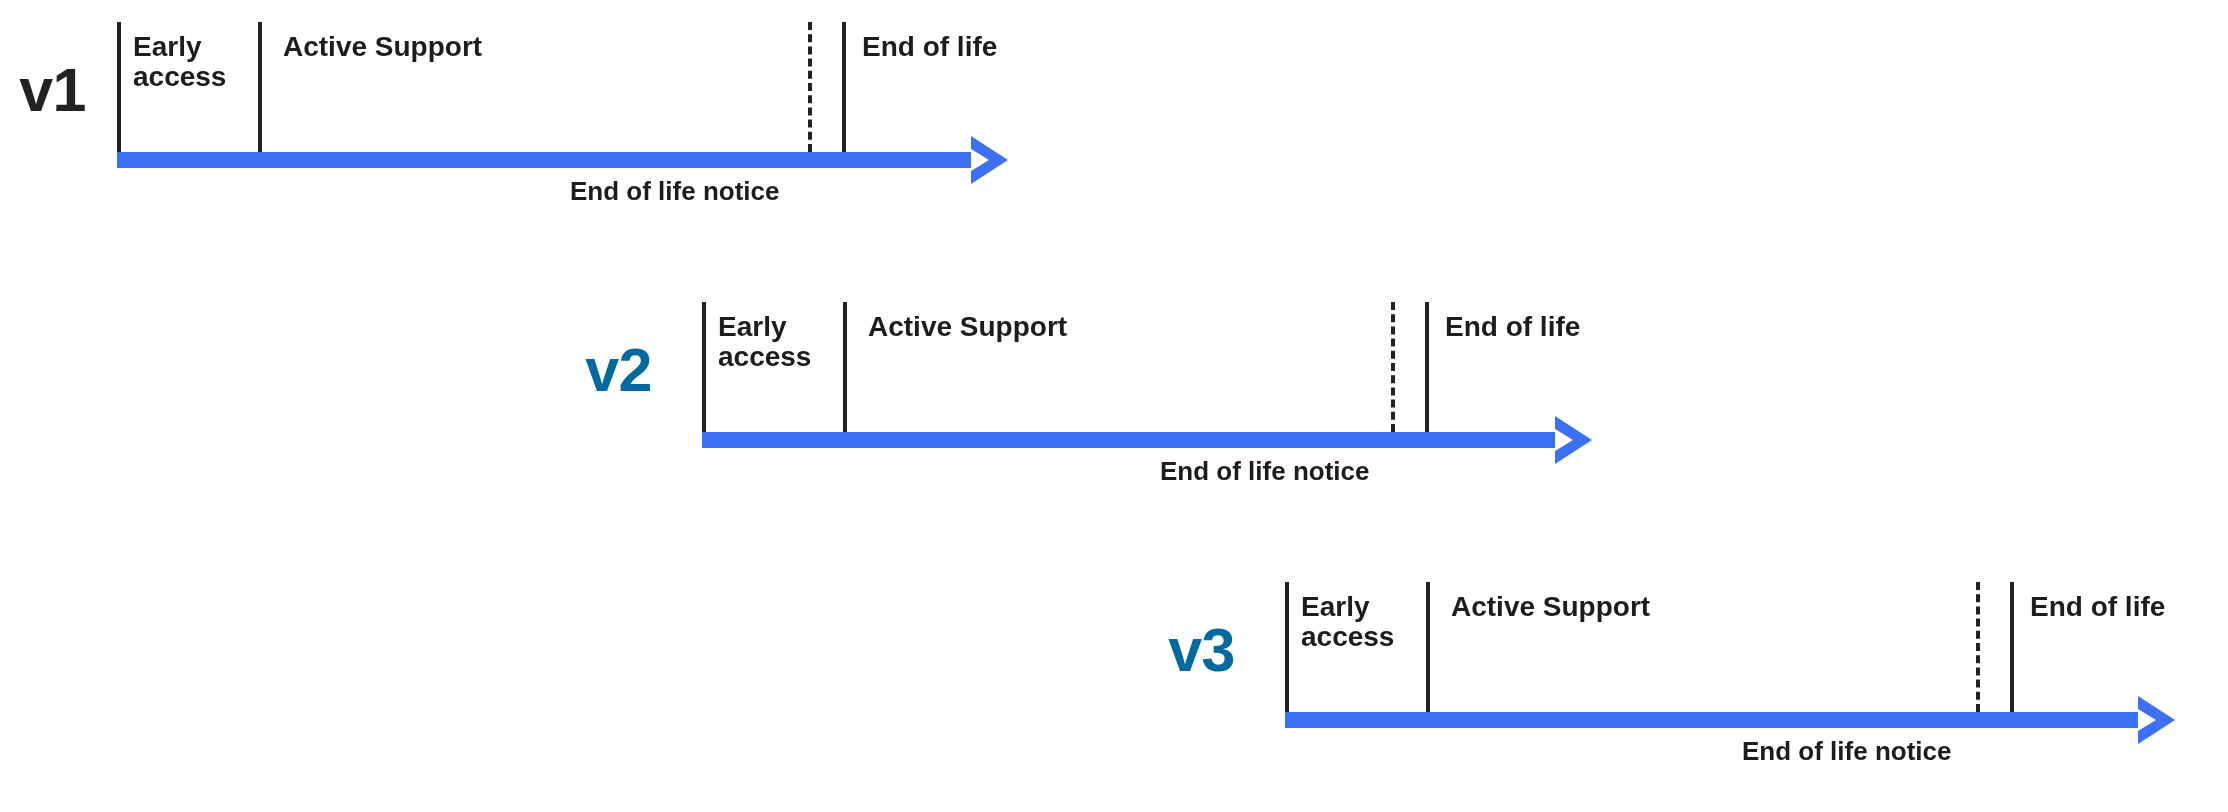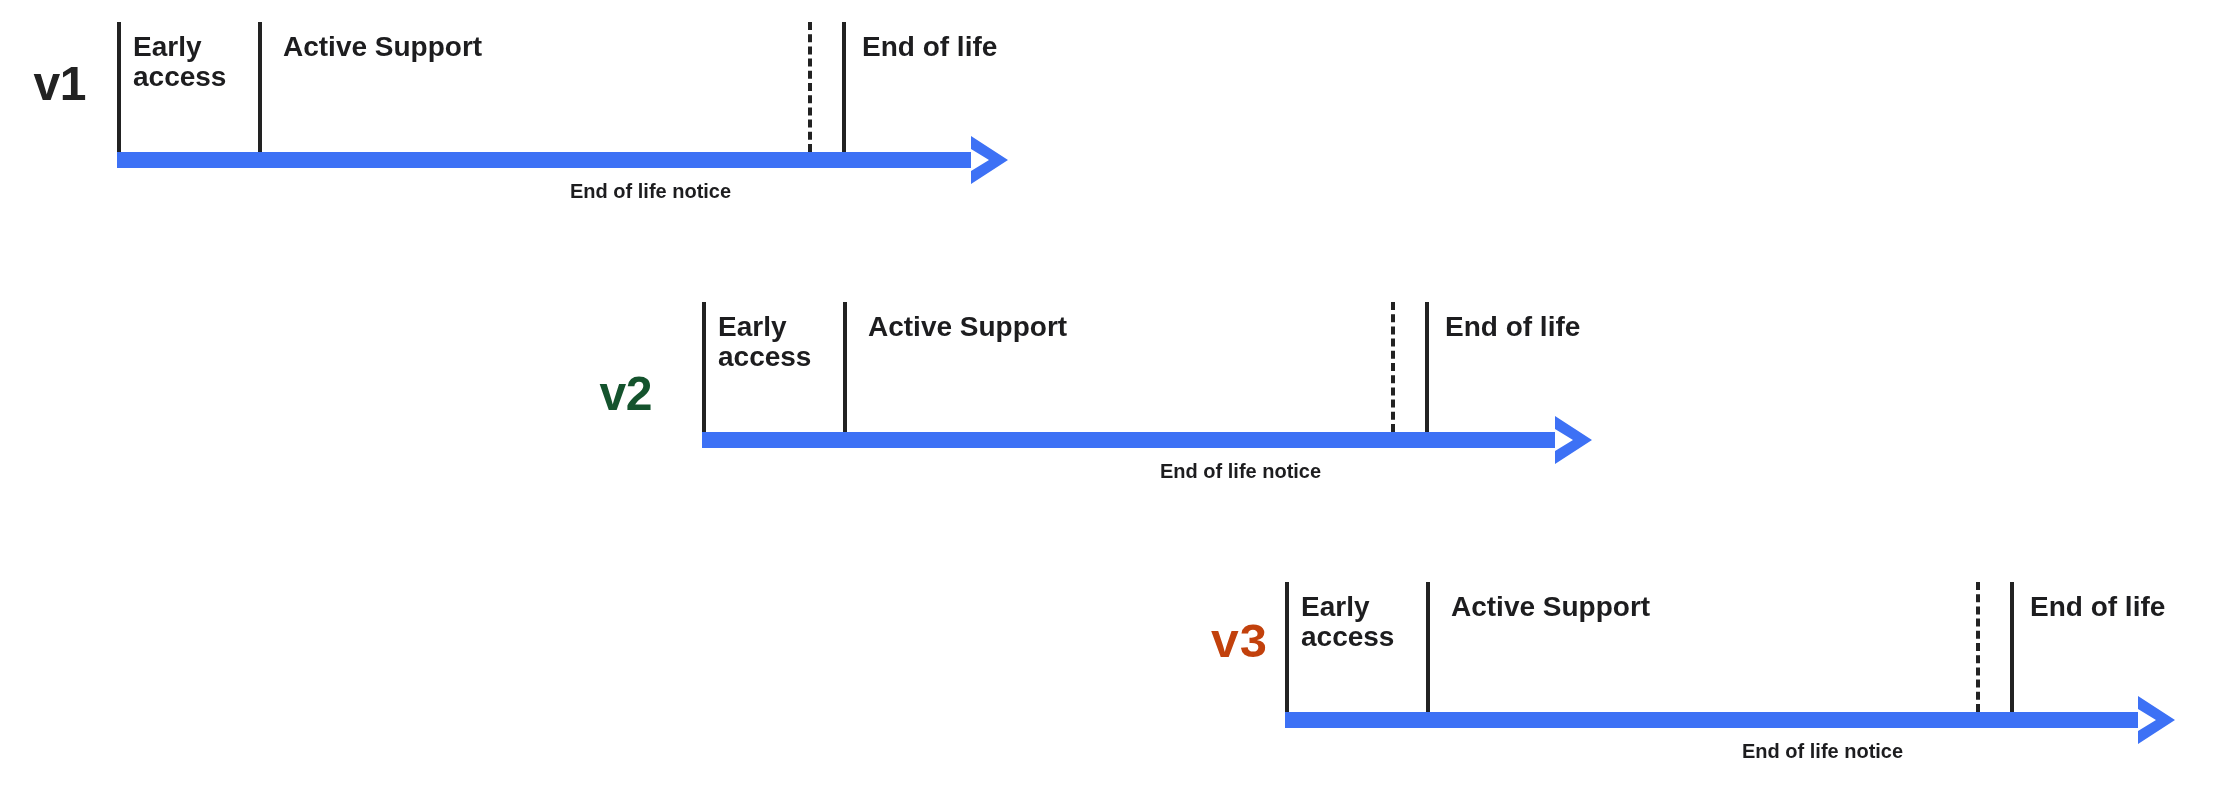--- a/index.html
+++ b/index.html
@@ -26,21 +26,21 @@
   .timeline-row {
     position: absolute;
     left: 0;
     top: 0;
     height: 230px;
   }
 
   
   .version-label {
     position: absolute;
-    font-size: 48px;
+    font-size: 61px;
     font-weight: 700;
     letter-spacing: -0.5px;
     color: #222222;
     line-height: 1;
     white-space: nowrap;
     text-align: right;
   }
 
   
   .marker {
@@ -83,21 +83,21 @@
     position: absolute;
     top: -17px;
     height: 50px;
     width: 42px;
   }
   .bar-head svg { display: block; width: 100%; height: 100%; }
 
   
   .notice-label {
     position: absolute;
-    font-size: 20px;
+    font-size: 26px;
     font-weight: 700;
     line-height: 26px;
     color: #1d1d1f;
     white-space: nowrap;
     text-align: center;
   }
 </style>
 </head>
 <body>
 
@@ -116,41 +116,41 @@
         <div class="bar-shaft" style="width: 854px; background: rgb(61, 113, 245);"></div>
         <div class="bar-head" style="left: 850px;">
           <svg viewBox="0 0 42 50" preserveAspectRatio="none" aria-hidden="true">
             <path d="M4 1 L41 25 L4 49 L4 36 L22 25 L4 14 Z" fill="#3d71f5"></path>
           </svg>
         </div>
       </div>
       <div class="notice-label" style="left: 570px; top: 178px; color: rgb(29, 29, 31);">End of life notice</div>
     </div>
     <div class="timeline-row" style="left: 0px; top: 0px; width: 2228px;">
-      <div class="version-label" style="left: 552px; top: 340px; width: 100px; color: #14532d; margin-top: 30px;">v2</div>
+      <div class="version-label" style="left: 552px; top: 340px; width: 100px; color: #0369a1;">v2</div>
       <div class="marker solid" style="left: 702px; top: 302px; height: 130px; border-left-color: rgb(34, 34, 34);"></div>
       <div class="marker solid" style="left: 843px; top: 302px; height: 130px; border-left-color: rgb(34, 34, 34);"></div>
       <div class="marker dashed" style="left: 1391px; top: 302px; height: 130px; border-left-color: rgb(34, 34, 34);"></div>
       <div class="marker solid" style="left: 1425px; top: 302px; height: 130px; border-left-color: rgb(34, 34, 34);"></div>
       <div class="phase-label" style="left: 718px; top: 312px; width: 118px; color: rgb(29, 29, 31);">Early
 access</div>
       <div class="phase-label" style="left: 868px; top: 312px; width: 520px; color: rgb(29, 29, 31);">Active Support</div>
       <div class="phase-label" style="left: 1445px; top: 312px; width: 300px; color: rgb(29, 29, 31);">End of life</div>
       <div class="bar" style="left: 702px; top: 432px; width: 895px;">
         <div class="bar-shaft" style="width: 853px; background: rgb(61, 113, 245);"></div>
         <div class="bar-head" style="left: 849px;">
           <svg viewBox="0 0 42 50" preserveAspectRatio="none" aria-hidden="true">
             <path d="M4 1 L41 25 L4 49 L4 36 L22 25 L4 14 Z" fill="#3d71f5"></path>
           </svg>
         </div>
       </div>
       <div class="notice-label" style="left: 1160px; top: 458px; color: rgb(29, 29, 31);">End of life notice</div>
     </div>
     <div class="timeline-row" style="left: 0px; top: 0px; width: 2228px;">
-      <div class="version-label" style="left: 1167px; top: 620px; width: 100px; color: #c2410c; font-family: Liberation Mono, monospace;">v3</div>
+      <div class="version-label" style="left: 1135px; top: 620px; width: 100px; color: #0369a1;">v3</div>
       <div class="marker solid" style="left: 1285px; top: 582px; height: 130px; border-left-color: rgb(34, 34, 34);"></div>
       <div class="marker solid" style="left: 1426px; top: 582px; height: 130px; border-left-color: rgb(34, 34, 34);"></div>
       <div class="marker dashed" style="left: 1976px; top: 582px; height: 130px; border-left-color: rgb(34, 34, 34);"></div>
       <div class="marker solid" style="left: 2010px; top: 582px; height: 130px; border-left-color: rgb(34, 34, 34);"></div>
       <div class="phase-label" style="left: 1301px; top: 592px; width: 118px; color: rgb(29, 29, 31);">Early
 access</div>
       <div class="phase-label" style="left: 1451px; top: 592px; width: 520px; color: rgb(29, 29, 31);">Active Support</div>
       <div class="phase-label" style="left: 2030px; top: 592px; width: 300px; color: rgb(29, 29, 31);">End of life</div>
       <div class="bar" style="left: 1285px; top: 712px; width: 895px;">
         <div class="bar-shaft" style="width: 853px; background: rgb(61, 113, 245);"></div>

